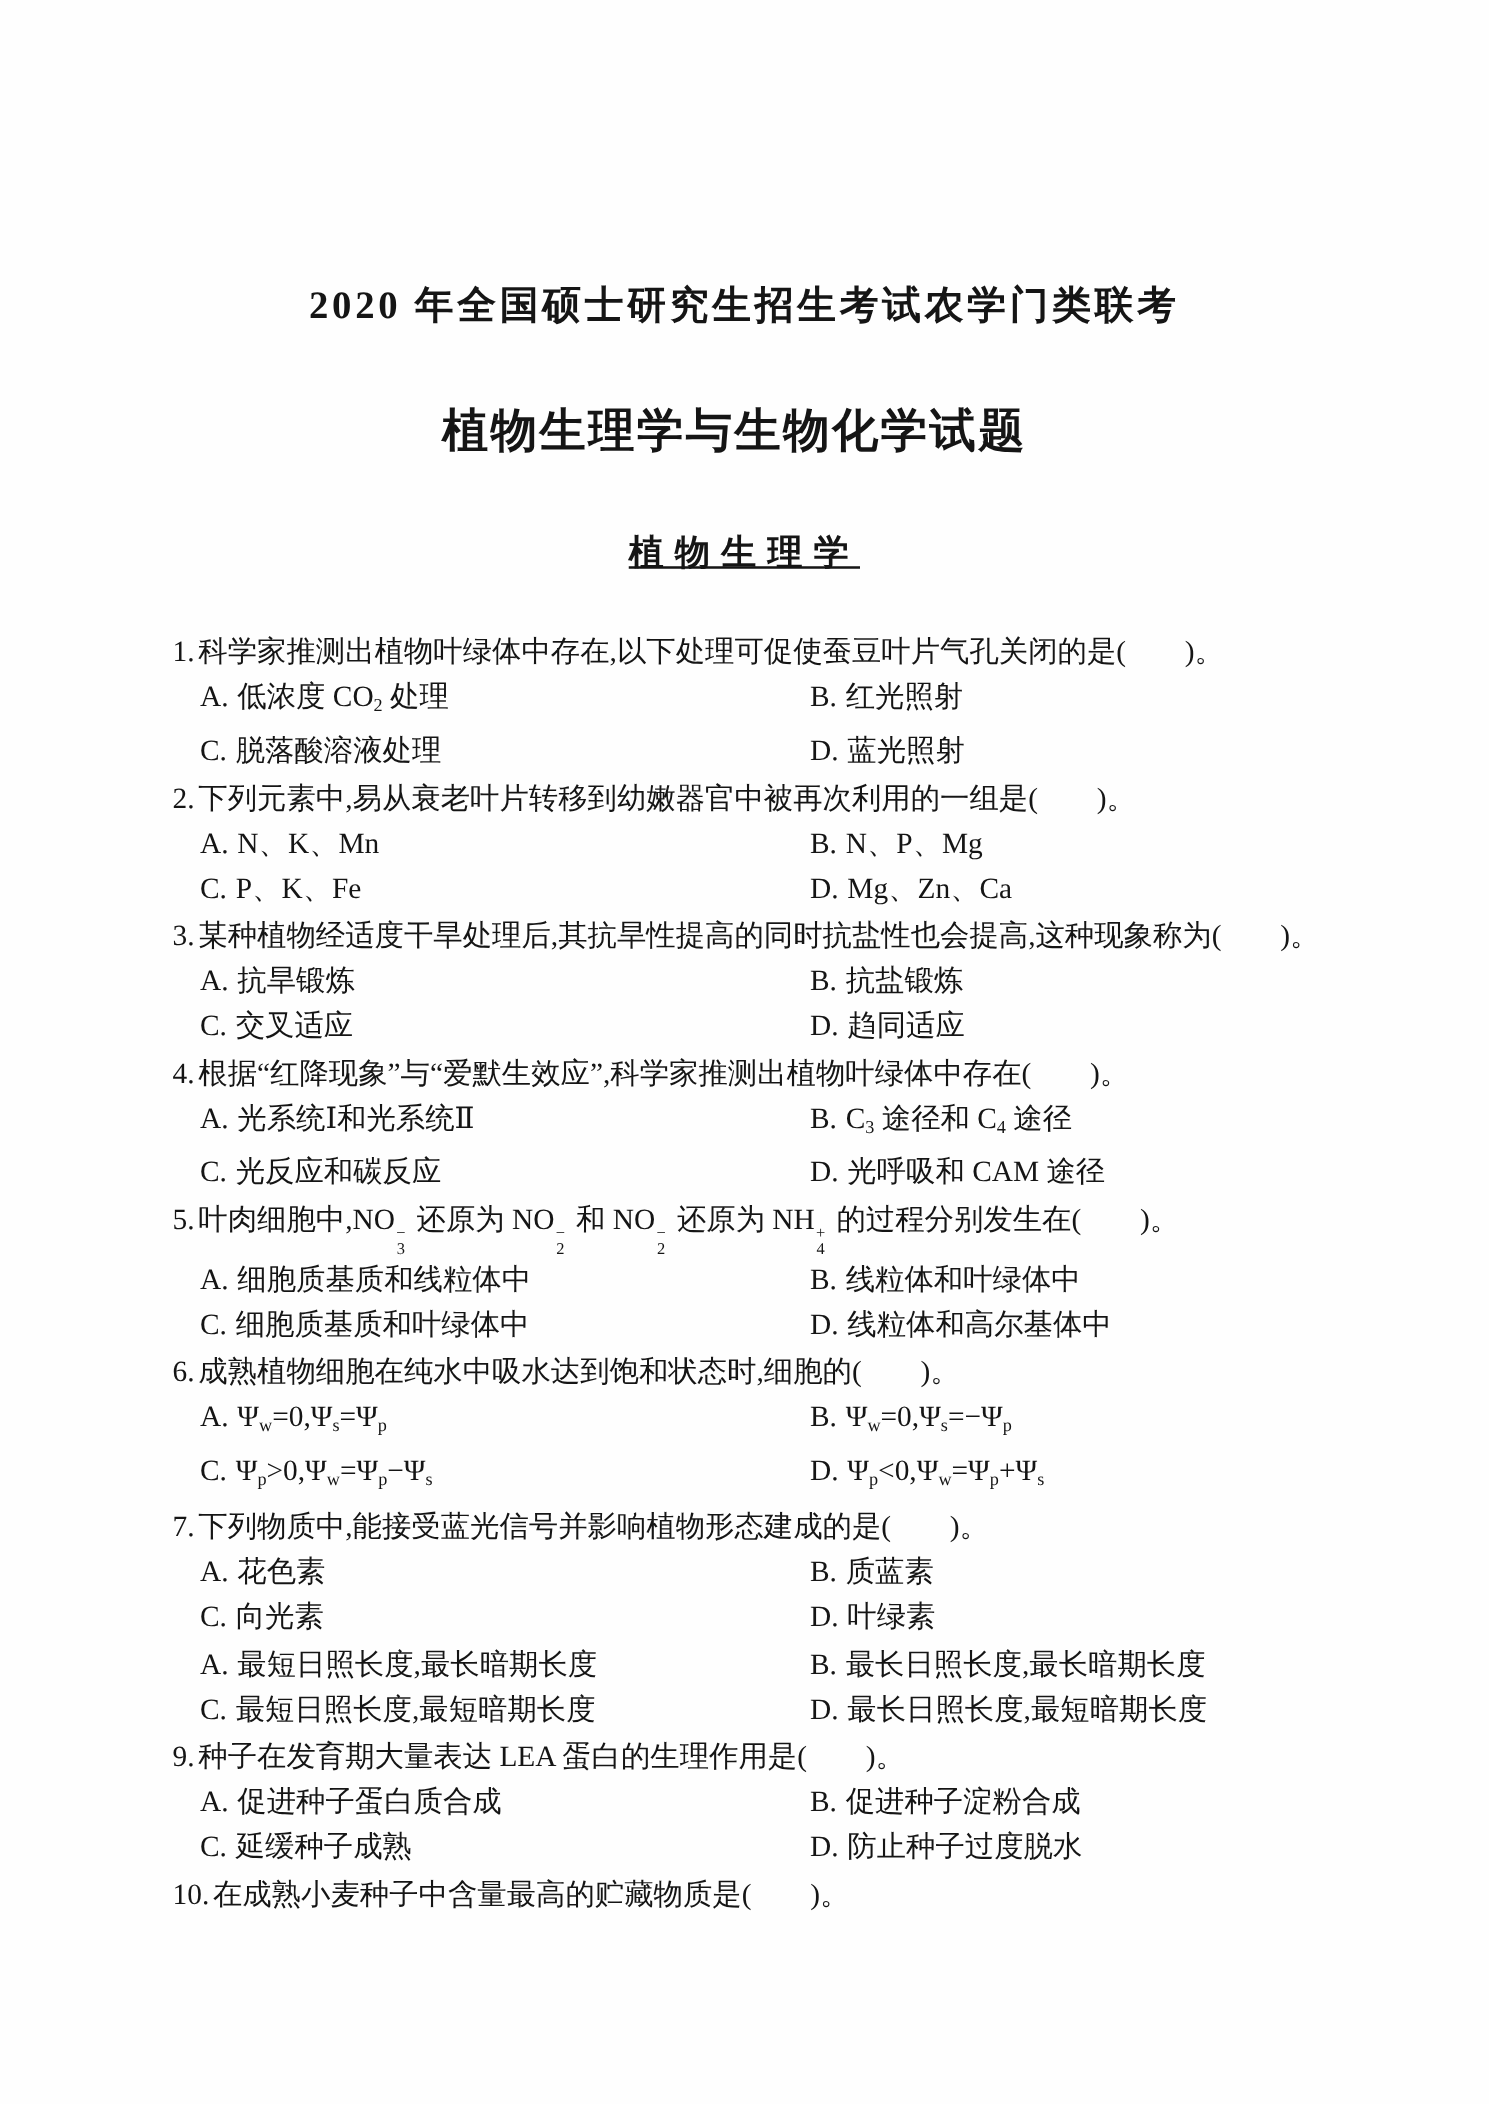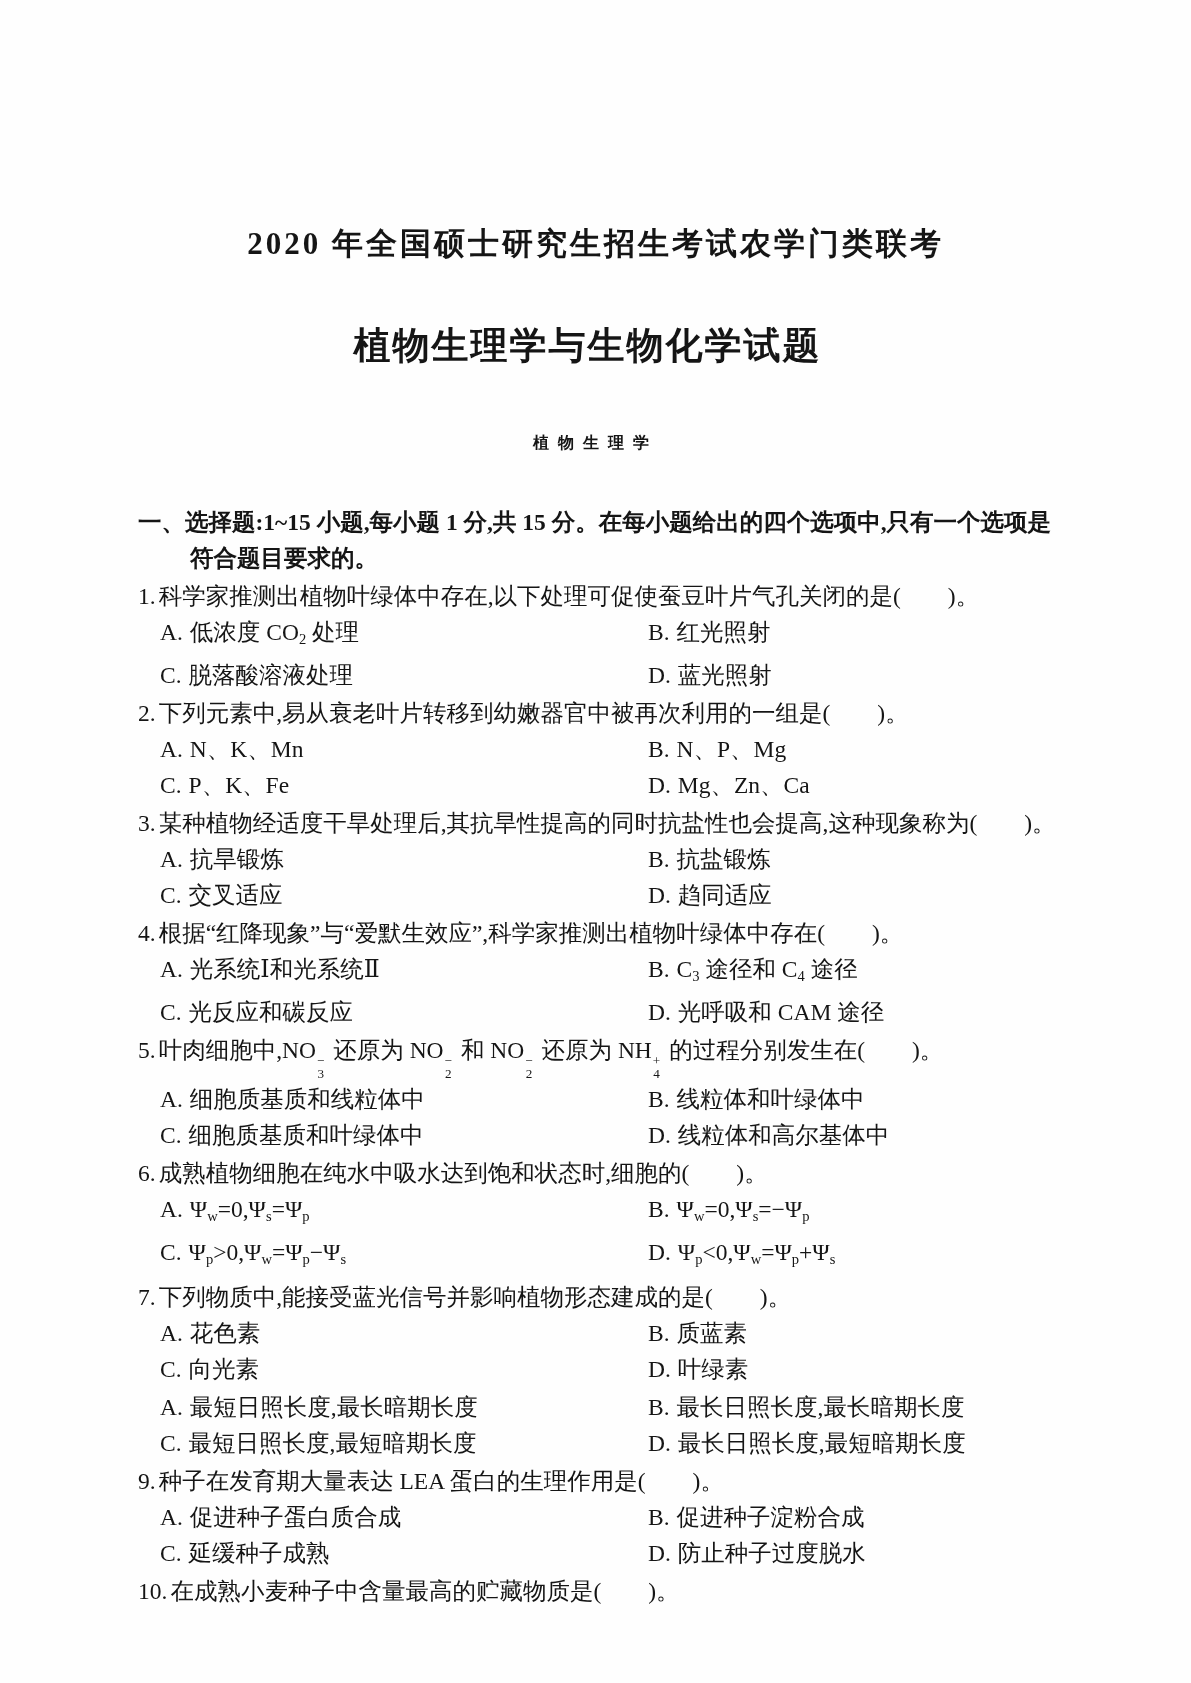--- a/index.html
+++ b/index.html
@@ -24,26 +24,27 @@
   }
   h2.exam-subtitle{
     font-size:37px;
     font-weight:700;
     text-align:center;
     margin:0 16px 60px 0;
     letter-spacing:2px;
     line-height:44px;
   }
   h3.section-heading{
-    font-size:16px;
+    font-size:28px;
     font-weight:700;
     text-align:center;
     margin:0 0 46px 0;
     letter-spacing:9px;
     line-height:30px;
+    text-decoration:underline;
   }
   .content{
     margin-left:138px;
     width:952px;
     font-size:23.5px;
     line-height:36px;
     letter-spacing:0;
   }
   .instr-line1{font-weight:700;}
   .instr-line2{font-weight:700;padding-left:52px;}
@@ -72,24 +73,20 @@
 <body>
 
 <div class="sheet">
   <header>
     <h1 class="exam-title">2020 年全国硕士研究生招生考试农学门类联考</h1>
     <h2 class="exam-subtitle">植物生理学与生物化学试题</h2>
     <h3 class="section-heading">植物生理学</h3>
   </header>
 
   <div class="content">
-    <div class="instructions">
-      <div class="instr-line1">一、选择题:1~15 小题,每小题 1 分,共 15 分。在每小题给出的四个选项中,只有一个选项是</div>
-      <div class="instr-line2">符合题目要求的。</div>
-    </div>
     <div id="question-list">
   <div class="question">
     <div class="stem"><span class="qnum">1.</span><span class="qtext">科学家推测出植物叶绿体中存在,以下处理可促使蚕豆叶片气孔关闭的是(　　)。</span></div>
     <div class="options">
             <div class="opt"><span class="olabel">A.</span><span class="otext">低浓度 CO<sub>2</sub> 处理</span></div>
             <div class="opt"><span class="olabel">B.</span><span class="otext">红光照射</span></div>
             <div class="opt"><span class="olabel">C.</span><span class="otext">脱落酸溶液处理</span></div>
             <div class="opt"><span class="olabel">D.</span><span class="otext">蓝光照射</span></div>
           </div>
   </div>

